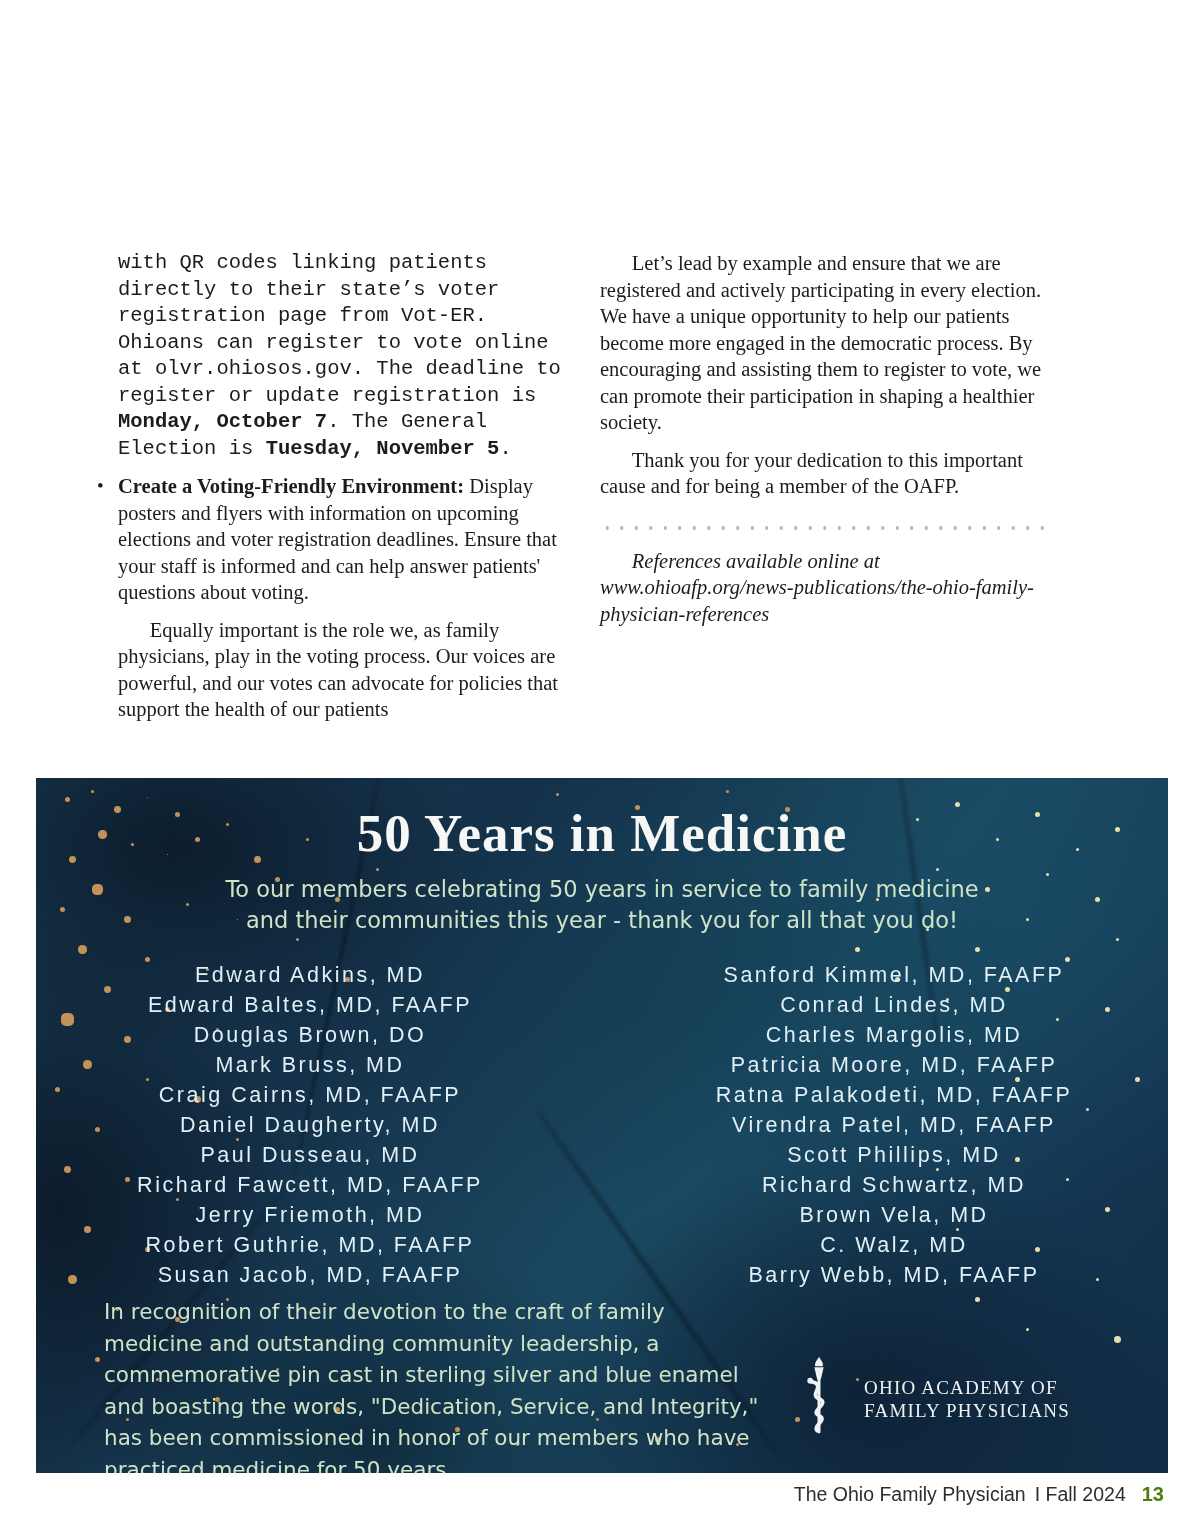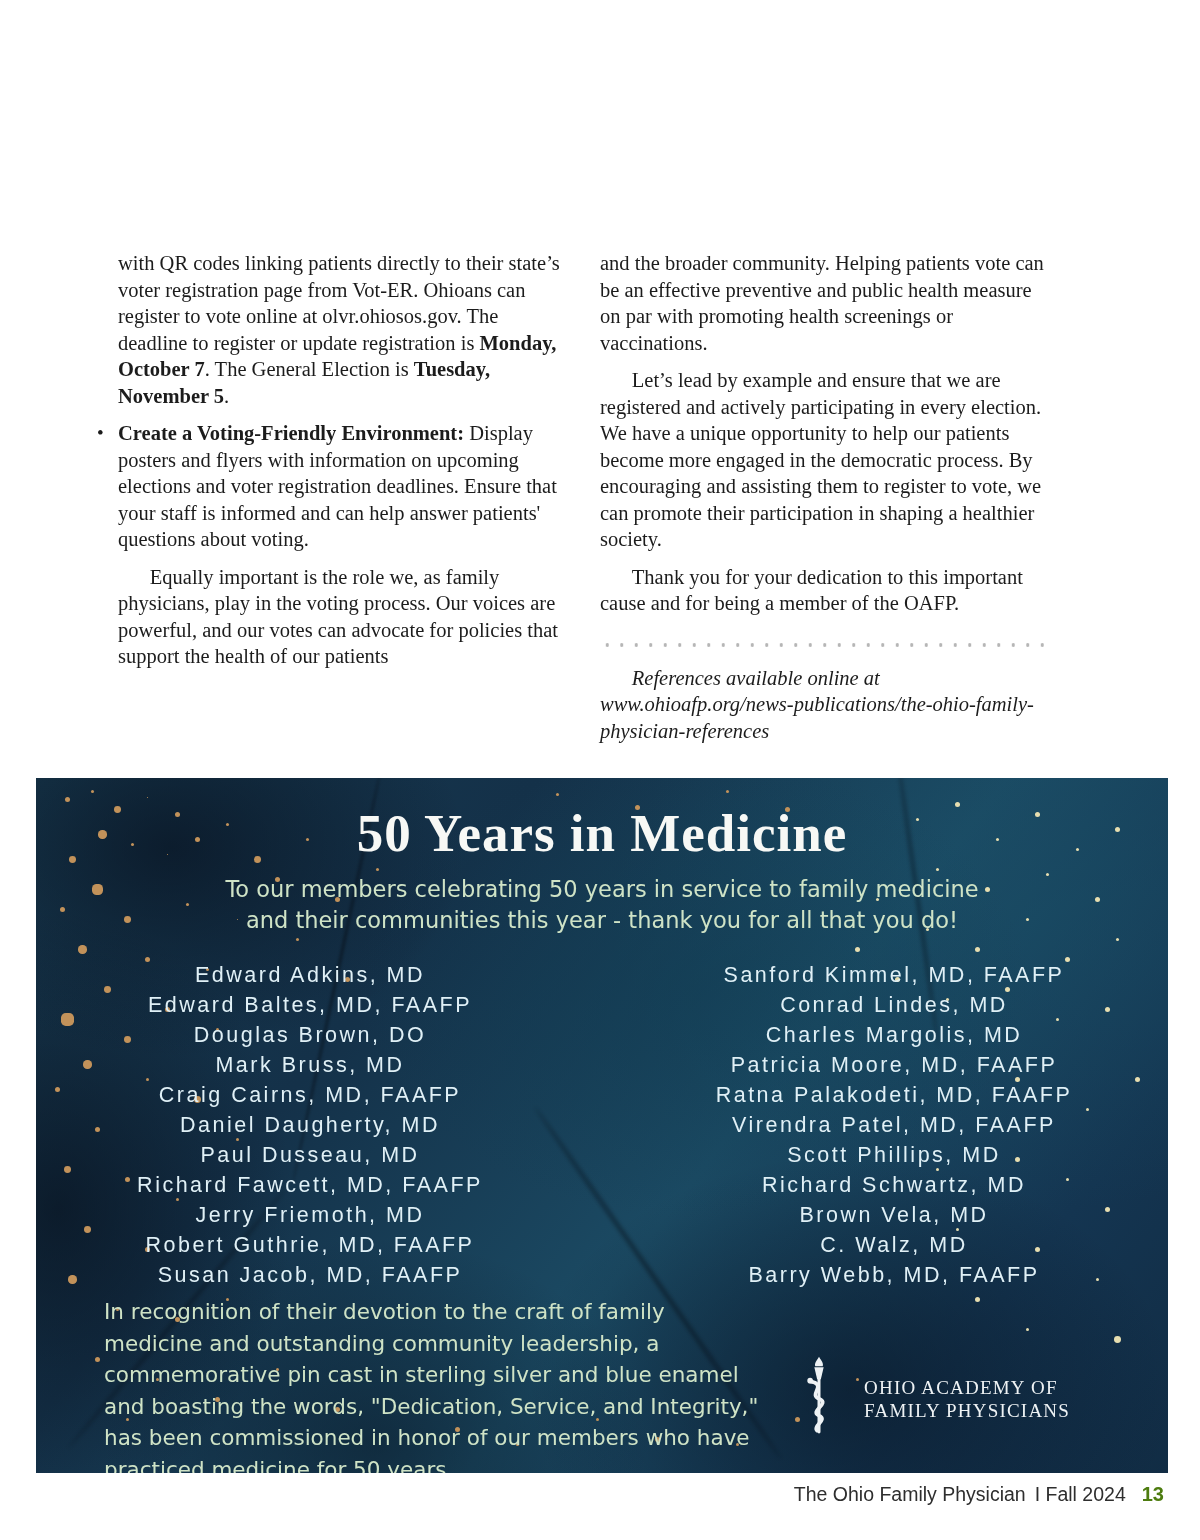--- a/index.html
+++ b/index.html
@@ -4,21 +4,21 @@
 <style>
   html,body{margin:0;padding:0;}
   body{background:#ffffff;font-family:"Liberation Serif",serif;}
   .page{position:relative;width:1200px;height:1540px;background:#ffffff;overflow:hidden;}
 
   
   .col{position:absolute;top:250px;color:#1c1c1c;font-size:20.5px;line-height:26.5px;}
   .col-left{left:118px;width:444px;}
   .col-right{left:600px;width:452px;}
   .col p{margin:0 0 11px 0;}
-  .indent-block{margin-left:54px;}
+  .indent-block{margin-left:54px;font-family:Liberation Mono, monospace;}
   .bullet-item{position:relative;margin-left:54px;}
   .bullet-item::before{content:"•";position:absolute;left:-21px;top:0;font-size:19px;color:#1c1c1c;}
   .p-indent{text-indent:1.55em;}
   strong{font-weight:700;}
 
   .dotted-sep{margin:26px 0 18px 0;height:4px;
     background-image:radial-gradient(circle,#b6b6b6 1.7px,rgba(0,0,0,0) 1.9px);
     background-size:14.5px 4px;background-repeat:repeat-x;background-position:0 50%;}
   .references{font-style:italic;text-indent:1.55em;font-size:20.5px;line-height:26.5px;}
 
@@ -95,21 +95,20 @@
 
   <div class="col col-left">
     <p class="indent-block"><span>with QR codes linking patients directly to their state’s voter registration page from Vot-ER. Ohioans can register to vote online at olvr.ohiosos.gov. The deadline to register or update registration is </span><strong>Monday, October 7</strong><span>. The General Election is </span><strong>Tuesday, November 5</strong><span>.</span></p>
 
     <p class="bullet-item"><strong>Create a Voting-Friendly Environment:</strong><span> Display posters and flyers with information on upcoming elections and voter registration deadlines. Ensure that your staff is informed and can help answer patients' questions about voting.</span></p>
 
     <p class="p-indent">Equally important is the role we, as family physicians, play in the voting process. Our voices are powerful, and our votes can advocate for policies that support the health of our patients</p>
   </div>
 
   <div class="col col-right">
-    <p>and the broader community. Helping patients vote can be an effective preventive and public health measure on par with promoting health screenings or vaccinations.</p>
     <p class="p-indent">Let’s lead by example and ensure that we are registered and actively participating in every election. We have a unique opportunity to help our patients become more engaged in the democratic process. By encouraging and assisting them to register to vote, we can promote their participation in shaping a healthier society.</p>
     <p class="p-indent">Thank you for your dedication to this important cause and for being a member of the OAFP.</p>
     <div class="dotted-sep"></div>
     <p class="references">References available online at www.ohioafp.org/news-publications/the-ohio-family-physician-references</p>
   </div>
 
   <div class="banner">
     <div class="vein v1"></div>
     <div class="vein v2"></div>
     <div class="vein v3"></div>

